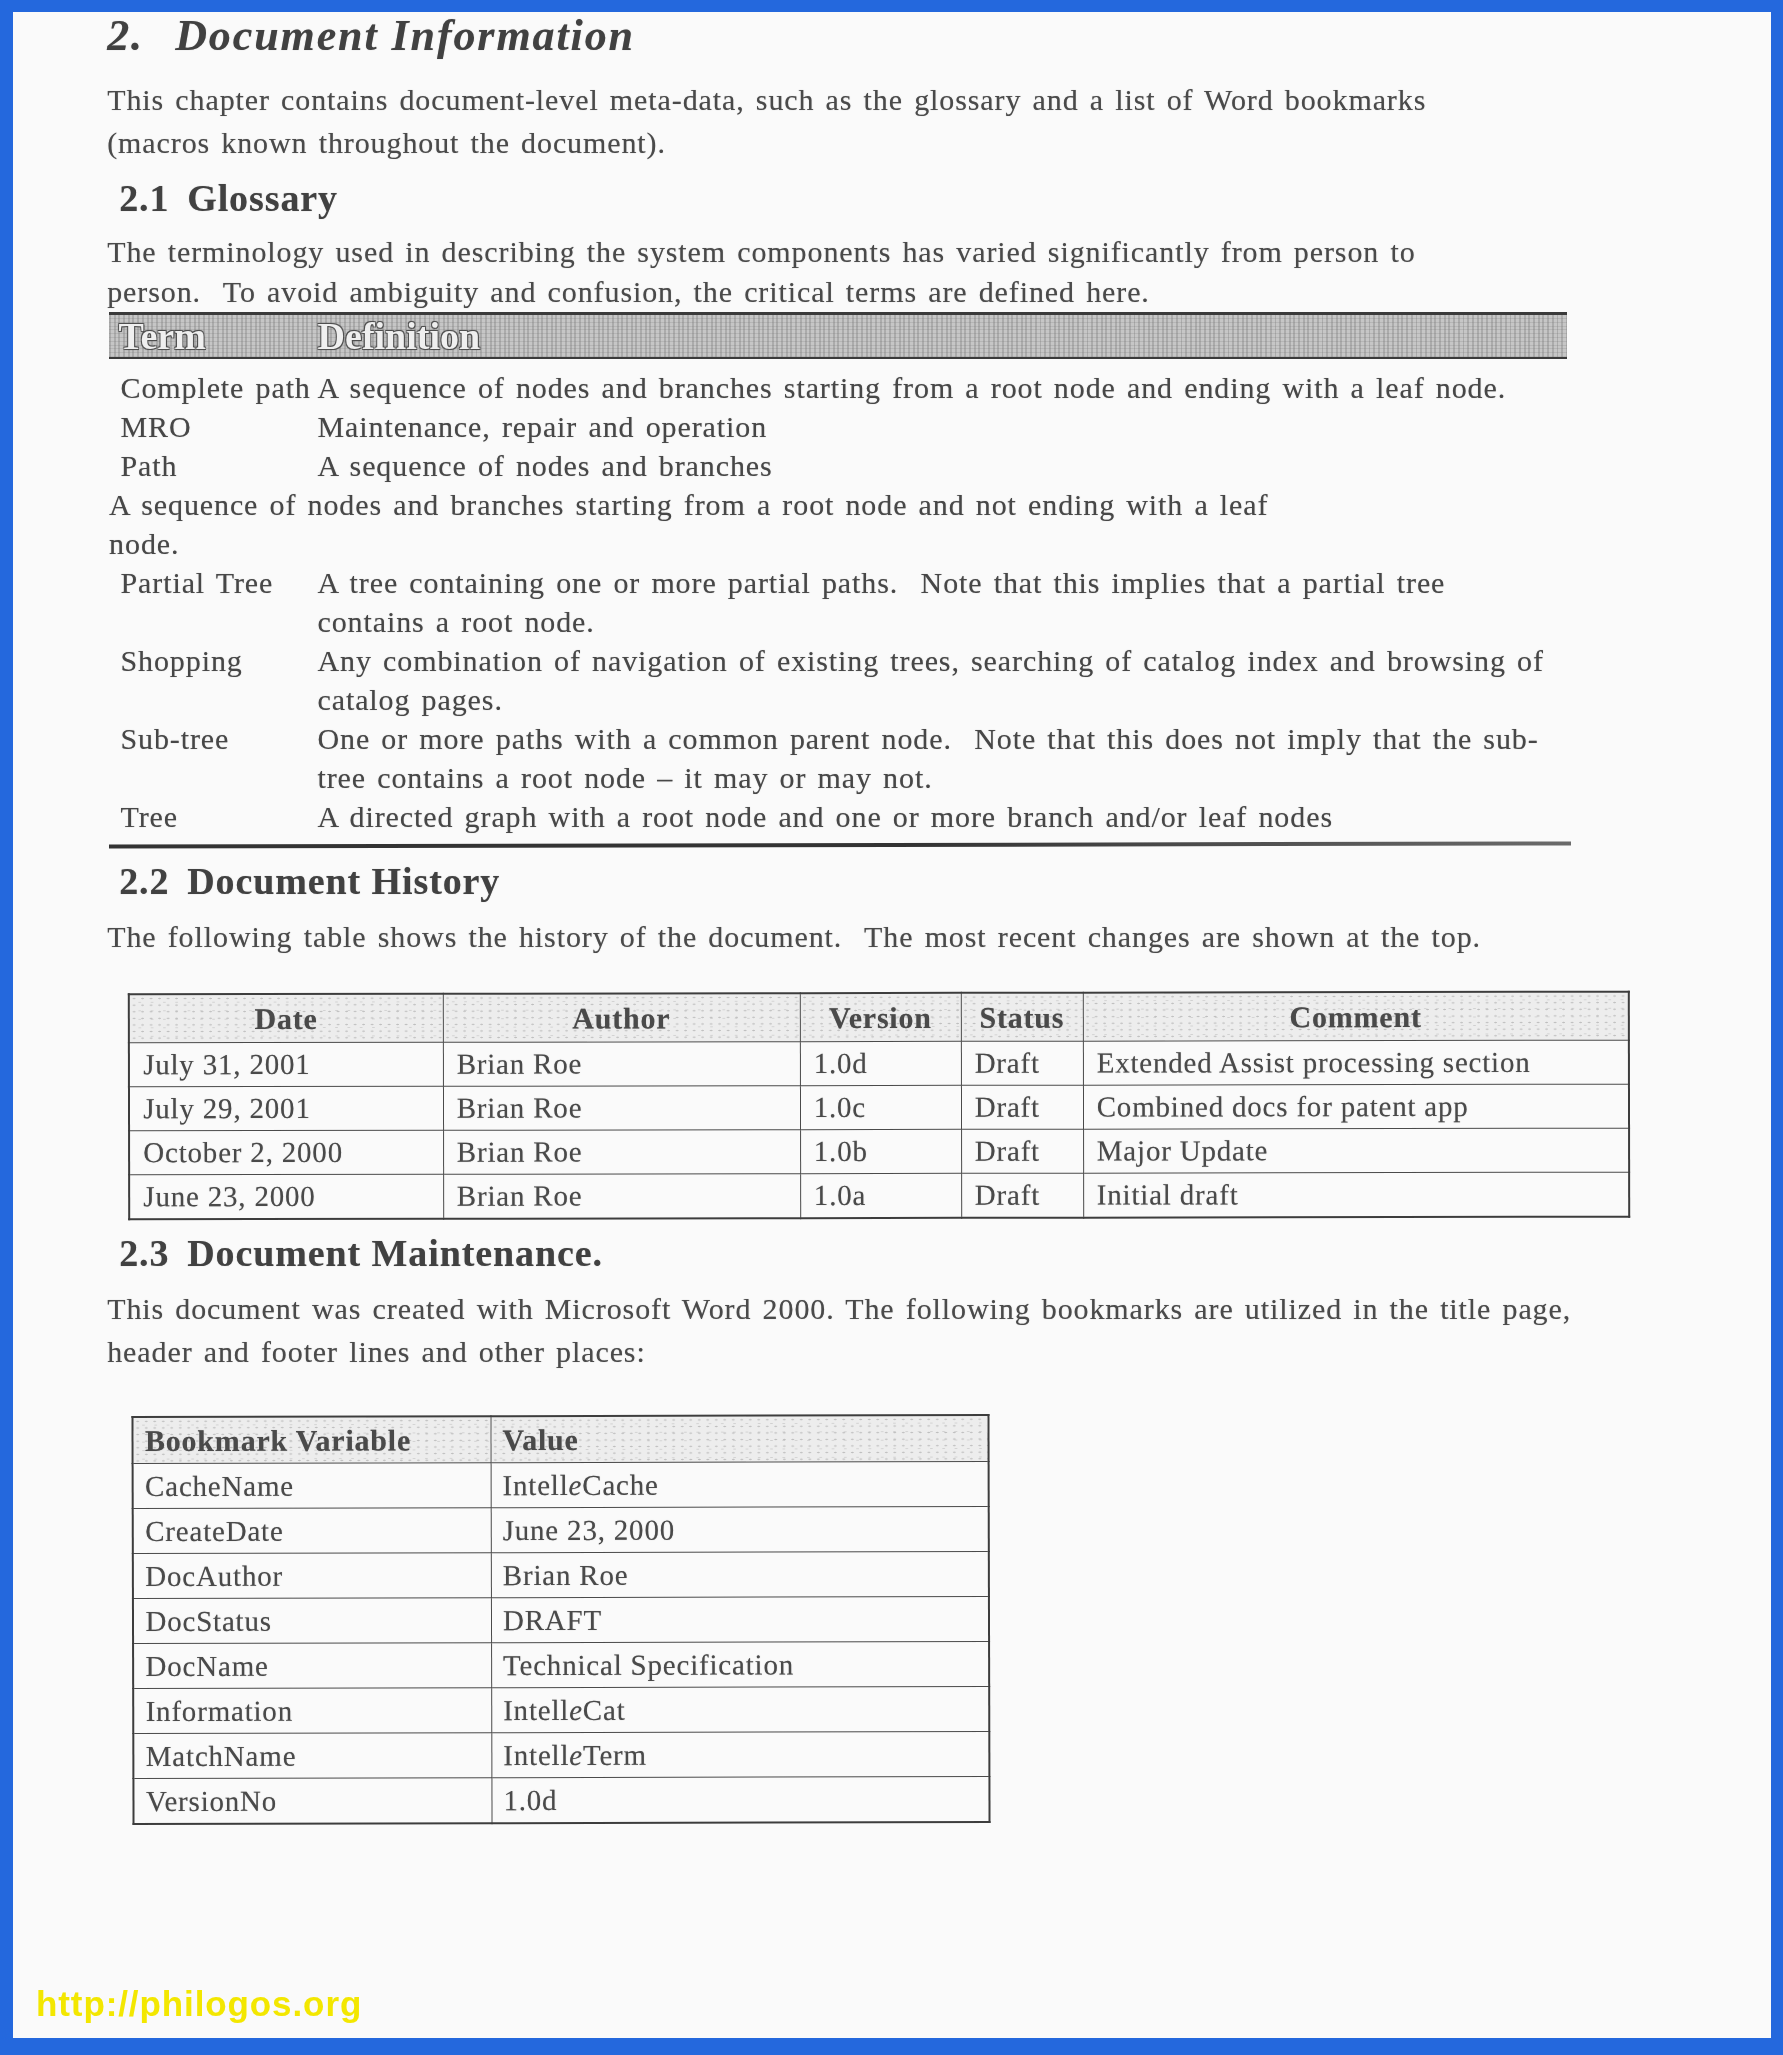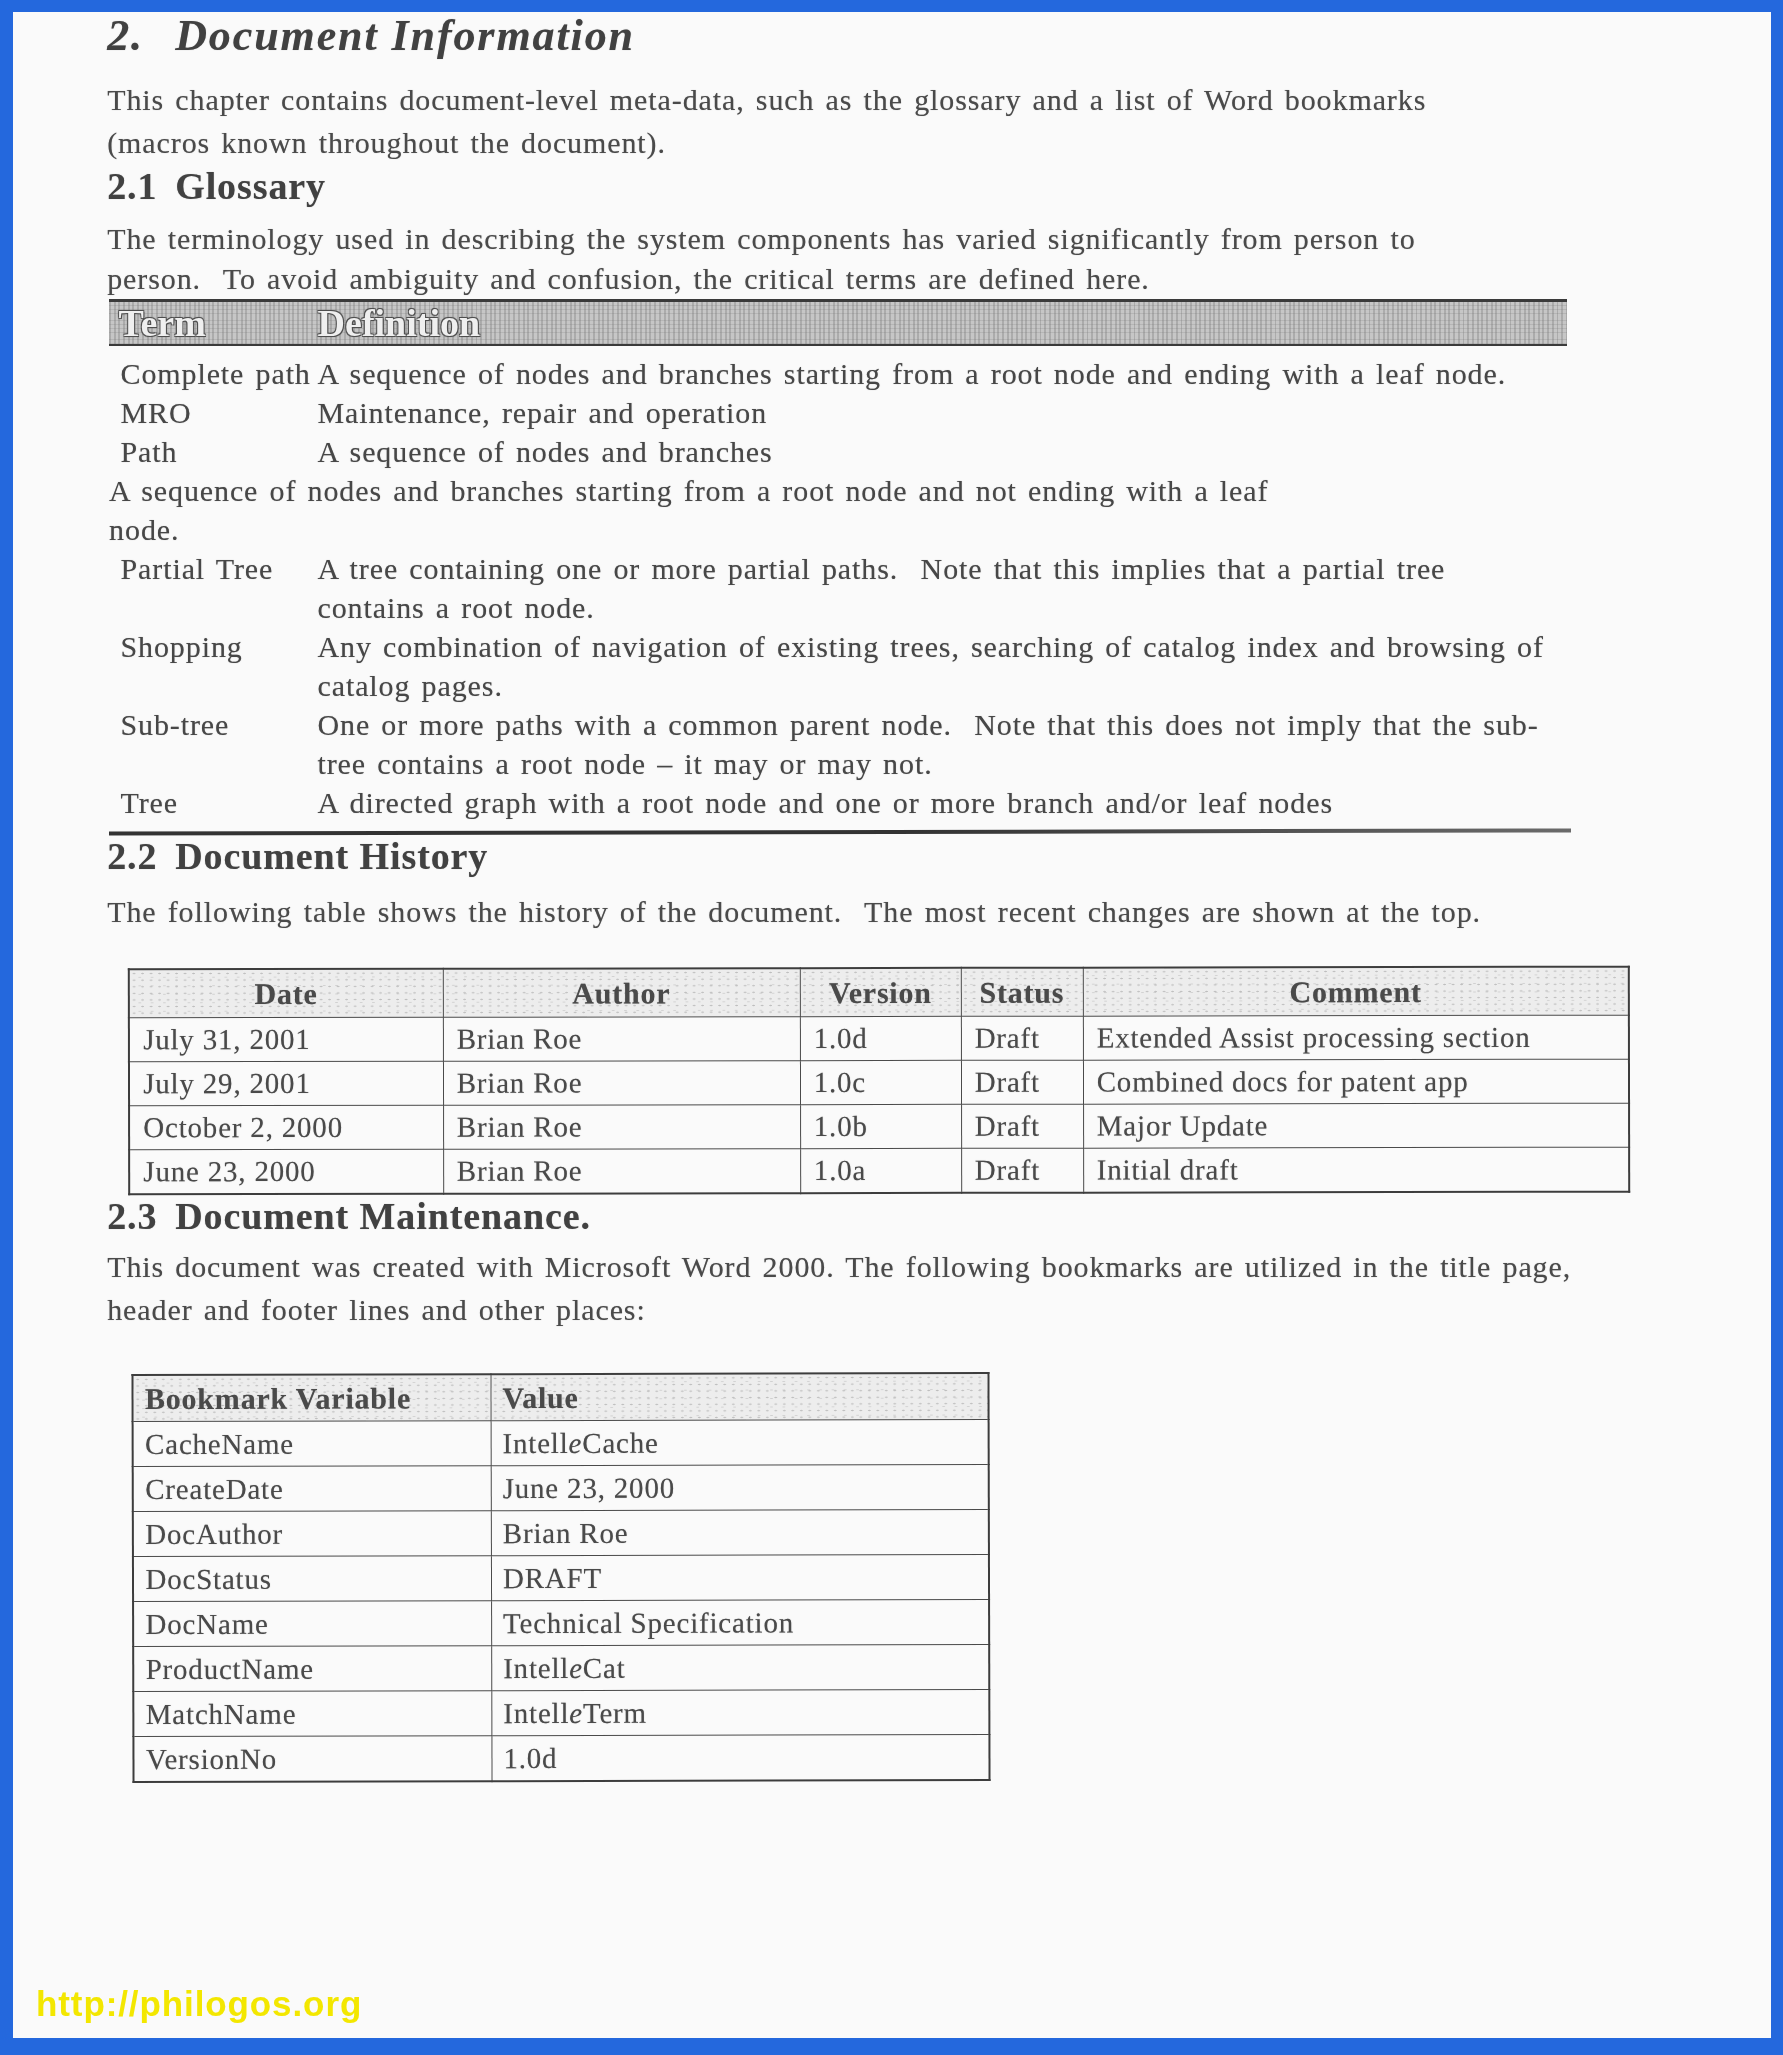--- a/index.html
+++ b/index.html
@@ -20,21 +20,21 @@
     color:#474747;
   }
   .scan-text { text-shadow:0 0 0.9px rgba(90,90,90,.55); }
 
   h1.sec {
     margin:0; 
     font-size:44px; line-height:47px; font-weight:bold;
     letter-spacing:1.9px; color:#414141;font-style:italic;
   }
   h2.sec {
-    margin:0; font-size:38px; line-height:44px; font-weight:bold;
+    margin:12px; font-size:38px; line-height:44px; font-weight:bold;
     letter-spacing:0.9px; color:#414141;
   }
   .sec-num { display:inline-block; width:68px; }
   .h2a { margin-top:40px; }
   .h2b { margin-top:45px; }
   .h2c { margin-top:44px; }
 
   .para {
     margin:0; font-size:30px; line-height:43px;
     letter-spacing:0.9px; word-spacing:2.8px;
@@ -237,21 +237,21 @@
       </tr>
       <tr>
         <td>DocStatus</td>
         <td>DRAFT</td>
       </tr>
       <tr>
         <td>DocName</td>
         <td>Technical Specification</td>
       </tr>
       <tr>
-        <td>ProductName</td>
+        <td>Information</td>
         <td><span>Intell</span><em>e</em><span>Cat</span></td>
       </tr>
       <tr>
         <td>MatchName</td>
         <td><span>Intell</span><em>e</em><span>Term</span></td>
       </tr>
       <tr>
         <td>VersionNo</td>
         <td>1.0d</td>
       </tr>

